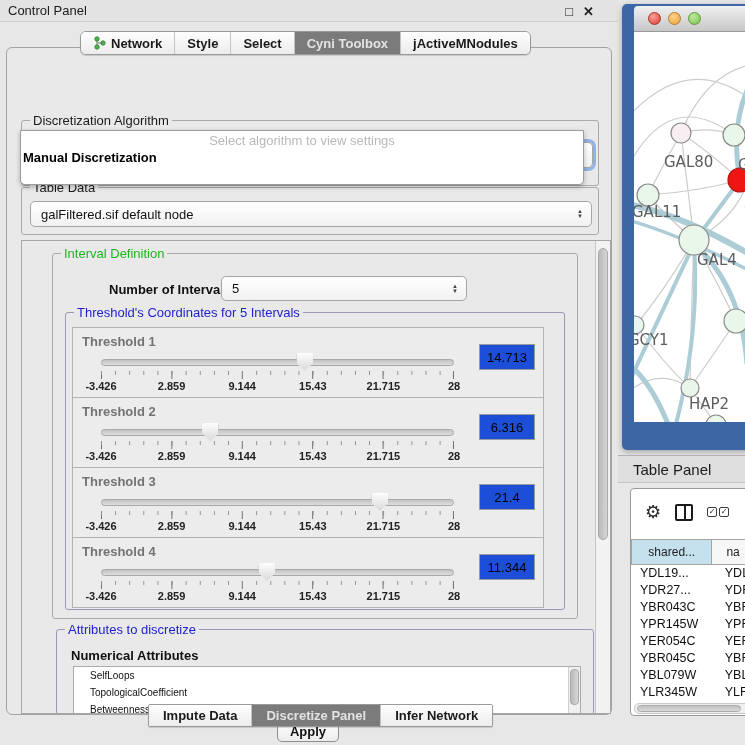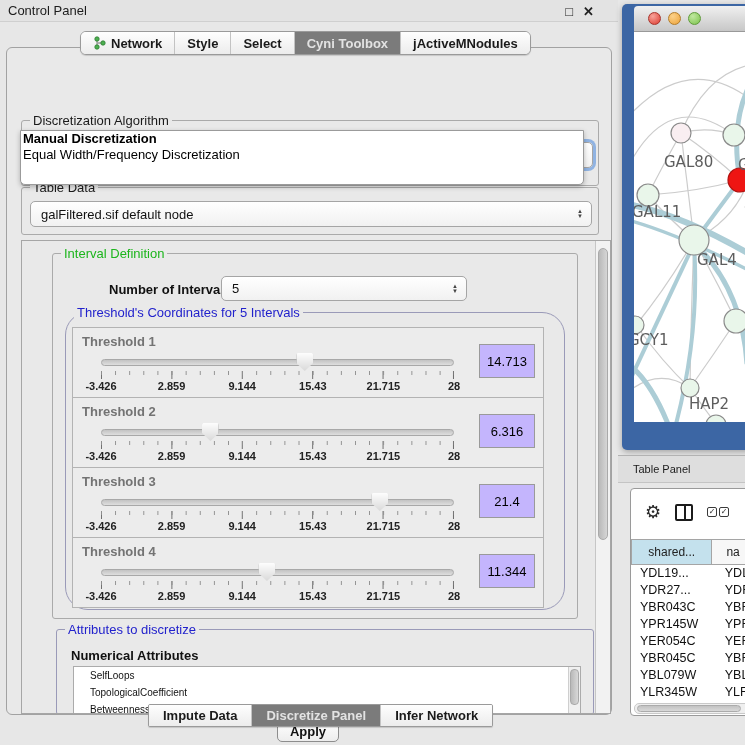--- a/index.html
+++ b/index.html
@@ -66,21 +66,21 @@
     clip-path:polygon(8% 0,92% 0,100% 10%,100% 55%,50% 100%,0 55%,0 10%);
     filter:drop-shadow(0 0 1px #777); }
   .ticks { position:absolute; left:0; top:15px; width:100%; height:8px; }
   .ticks .minor { position:absolute; left:0; top:0; width:100%; height:4px;
     background-image:linear-gradient(to right,#8f8f8f 1px,transparent 1px); background-size:calc(100%/25) 100%; }
   .ticks .major { position:absolute; left:0; top:0; width:100%; height:8px;
     background-image:linear-gradient(to right,#6f6f6f 1px,transparent 1px); background-size:20% 100%;
     border-right:1px solid #6f6f6f; }
   .tick-labels { position:absolute; left:0; top:24px; width:100%; height:12px; }
   .tick-labels span { position:absolute; transform:translateX(-50%); font-size:11px; font-weight:bold; color:#222; white-space:nowrap; }
-  .vbox { position:absolute; right:8px; top:16px; width:56px; height:34px; background:#c4b5fd;
+  .vbox { position:absolute; right:8px; top:16px; width:56px; height:26px; background:#1d4ed8;
     border:1px solid #9a9a9a; display:flex; align-items:center; justify-content:center; font-size:13px; color:#000; }
 
   
   .attr-heading { position:absolute; left:14px; top:18px; font-size:13px; font-weight:bold; color:#111; }
   .attr-list { position:absolute; left:16px; top:36px; width:508px; height:48px; background:#fff;
     border:1px solid #ababab; overflow:hidden; font-size:10px; color:#111; }
   .attr-list .li { padding-left:16px; height:17px; line-height:17px; }
   .attr-vsb { position:absolute; right:0; top:0; width:12px; height:100%; background:#f0f0f0; border-left:1px solid #cfcfcf; }
   .attr-vsb .thumb-v { position:absolute; left:1px; top:2px; width:9px; height:36px; border-radius:4px;
     background:linear-gradient(to right,#b9b9b9,#d8d8d8); border:1px solid #a9a9a9; }
@@ -105,21 +105,21 @@
     display:flex; align-items:center; gap:7px; padding-left:14px; }
   .light { width:13px; height:13px; border-radius:50%; }
   .light.red { background:radial-gradient(circle at 35% 30%,#f7a39a,#dd3b30); border:1px solid #a8342c; }
   .light.yellow { background:radial-gradient(circle at 35% 30%,#fbd189,#eda33a); border:1px solid #b37d2a; }
   .light.green { background:radial-gradient(circle at 35% 30%,#c0e8a0,#7cc24c); border:1px solid #5f9b3a; }
   .net-canvas { position:absolute; left:12px; top:28px; width:118px; height:390px; background:#fff; overflow:hidden; }
   .net-canvas svg text { font-family:"DejaVu Sans",sans-serif; font-size:15px; fill:#5d5d5d; }
 
   .tablepanel-bar { position:absolute; left:618px; top:455px; width:127px; height:28px; background:#dedede;
     border-top:1px solid #b2b2b2; border-bottom:1px solid #c4c4c4; display:flex; align-items:center;
-    font-size:11px; color:#1c1c1c; padding-left:15px; }
+    font-size:15px; color:#1c1c1c; padding-left:15px; }
 
   .table-box { position:absolute; left:630px; top:488px; width:140px; height:228px; background:#fff;
     border:1px solid #9a9a9a; border-radius:4px; overflow:hidden; }
   .tb-toolbar { position:absolute; left:0; top:0; width:100%; height:46px; display:flex; align-items:center; gap:14px; padding-left:14px; }
   .gear { font-size:18px; color:#2a2a2a; line-height:1; }
   .cols-icon { width:18px; height:17px; border:2px solid #1b1b1b; border-radius:2px; position:relative; }
   .cols-icon::after { content:""; position:absolute; left:50%; top:0; width:2px; height:100%; background:#1b1b1b; }
   .checks { display:flex; gap:2px; }
   .cbx { width:10px; height:10px; border:1.5px solid #3a3a3a; border-radius:2px; font-size:8px; line-height:8px;
     color:#2a2a2a; text-align:center; }
@@ -184,22 +184,22 @@
       <span class="group-title">Discretization Algorithm</span>
     </div>
     <div class="combo" id="algo-combo">
       <span class="spin">
           <span>▲</span>
           <span>▼</span>
         </span>
     </div>
 
     <div class="algo-popup">
+      <div class="ph">Select algorithm to view settings</div>
       <div class="opt b">Manual Discretization</div>
-      <div class="opt">Equal Width/Frequency Discretization</div>
     </div>
 
     <div class="group" style="left:14px; top:139px; width:578px; height:48px;">
       <span class="group-title">Table Data</span>
       <div class="combo" style="left:8px; top:13px; width:562px; height:26px;">
         <span>galFiltered.sif default node</span>
         <span class="spin">
             <span>▲</span>
             <span>▼</span>
           </span>
@@ -213,21 +213,21 @@
 
         <span class="noi-label">Number of Intervals</span>
         <div class="combo" id="noi-combo">
           <span>5</span>
           <span class="spin">
               <span>▲</span>
               <span>▼</span>
             </span>
         </div>
 
-        <div class="group" style="left:12px; top:58px; width:500px; height:298px; border-color:#9a9ab8;border-radius:23px;">
+        <div class="group" style="left:12px; top:58px; width:500px; height:298px; border-color:#9a9ab8;">
           <span class="group-title gt-blue">Threshold's Coordinates for 5 Intervals</span>
 
           <div class="tbox" style="top:14px;">
             <span class="tlabel">Threshold 1</span>
             <div class="slider-area">
               <div class="track"></div>
               <div class="thumb" style="left: 57.7197%;"></div>
               <div class="ticks">
                   <div class="major"></div>
                   <div class="minor"></div>

